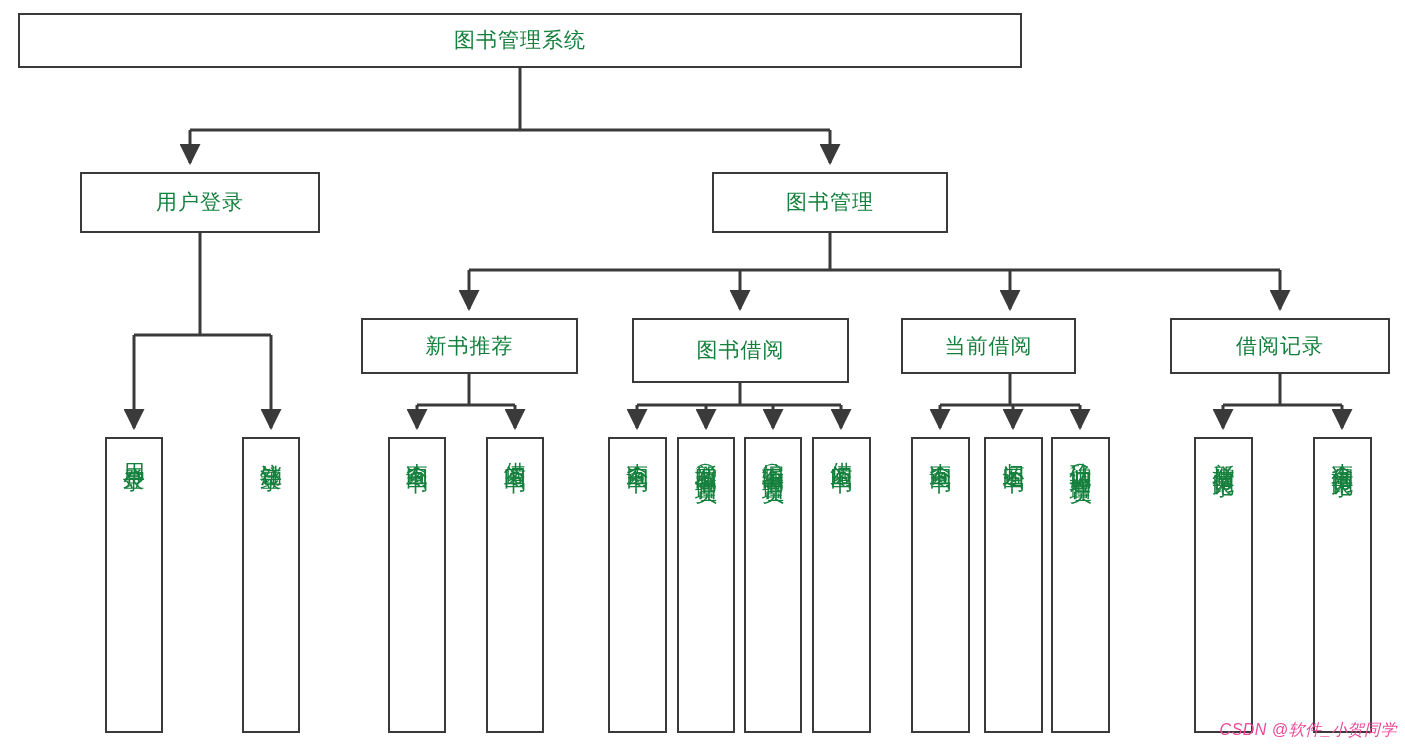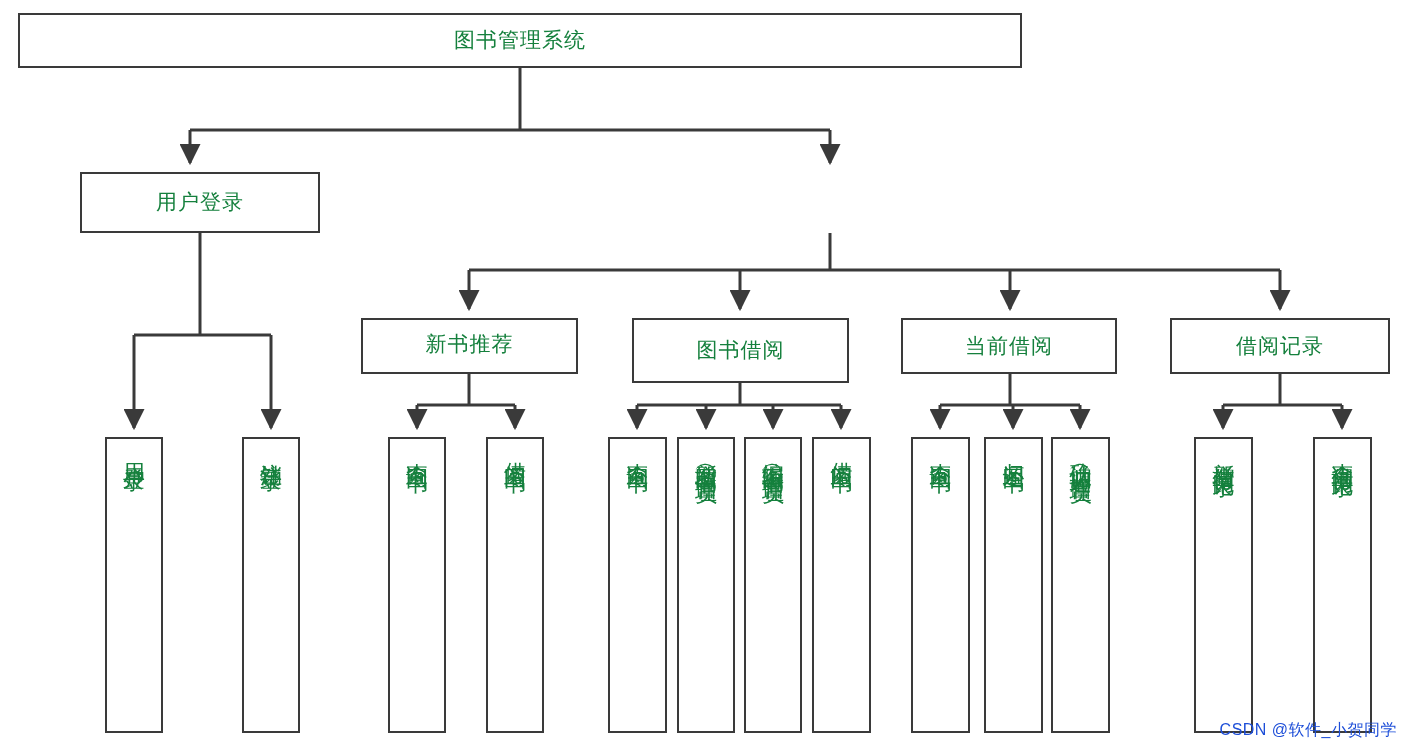--- a/index.html
+++ b/index.html
@@ -54,23 +54,24 @@
     text-orientation: upright;
     font-size: 22px;
     letter-spacing: 3px;
     line-height: 1;
   }
   .watermark {
     position: absolute;
     right: 8px;
     bottom: 6px;
     font-size: 16px;
-    color: #1d4ed8;
+    color: #ec4899;
     letter-spacing: 0.5px;
     white-space: nowrap;
+    font-style: italic;
   }
 </style>
 </head>
 <body>
 
 <div id="stage">
 
   <svg id="wires" viewBox="0 0 1405 747" width="1405" height="747" xmlns="http://www.w3.org/2000/svg">
     <defs>
       <marker id="arrow" viewBox="0 0 10 10" refX="9" refY="5" markerWidth="7" markerHeight="7" orient="auto-start-reverse">
@@ -121,28 +122,31 @@
     </g>
   </svg>
 
   <div class="node horiz" id="n-root" style="left: 18px; top: 13px; width: 1004px; height: 55px;">
     <span class="node-label">图书管理系统</span>
   </div>
 
   <div class="node horiz" id="n-l1-0" style="left: 80px; top: 172px; width: 240px; height: 61px;">
     <span class="node-label">用户登录</span>
   </div>
+  <div class="node horiz" id="n-l1-1" style="left: 712px; top: 172px; width: 236px; height: 61px;">
+    <span class="node-label">图书管理</span>
+  </div>
 
-  <div class="node horiz" id="n-l2-0" style="left: 361px; top: 318px; width: 217px; height: 56px; font-family: Liberation Mono, monospace;">
+  <div class="node horiz" id="n-l2-0" style="left: 361px; top: 318px; width: 217px; height: 56px;">
     <span class="node-label">新书推荐</span>
   </div>
   <div class="node horiz" id="n-l2-1" style="left: 632px; top: 318px; width: 217px; height: 65px;">
     <span class="node-label">图书借阅</span>
   </div>
-  <div class="node horiz" id="n-l2-2" style="left: 901px; top: 318px; width: 216px; height: 56px;">
+  <div class="node horiz" id="n-l2-2" style="left: 901px; top: 318px; width: 175px; height: 56px;">
     <span class="node-label">当前借阅</span>
   </div>
   <div class="node horiz" id="n-l2-3" style="left: 1170px; top: 318px; width: 220px; height: 56px;">
     <span class="node-label">借阅记录</span>
   </div>
 
   <div class="node vert" id="n-lf-0" style="left: 105px; top: 437px; width: 58px; height: 296px;">
     <span class="node-label">用户登录</span>
   </div>
   <div class="node vert" id="n-lf-1" style="left: 242px; top: 437px; width: 58px; height: 296px;">

